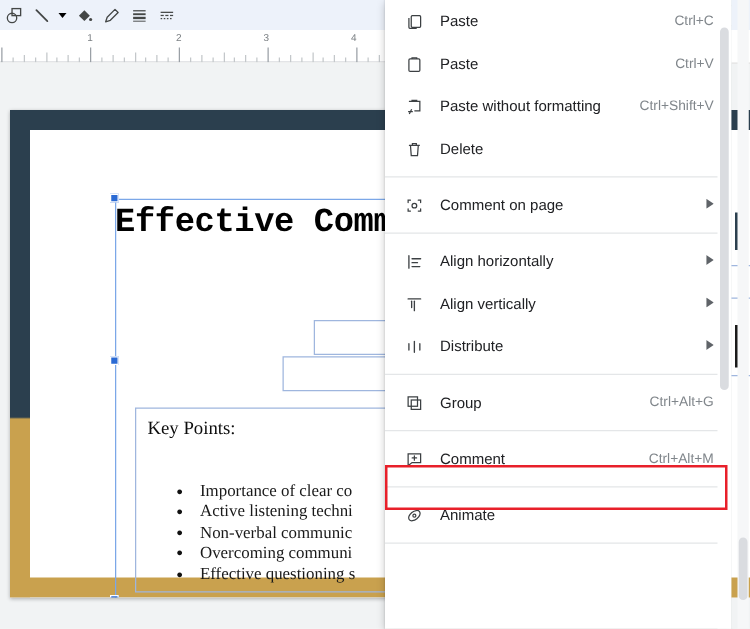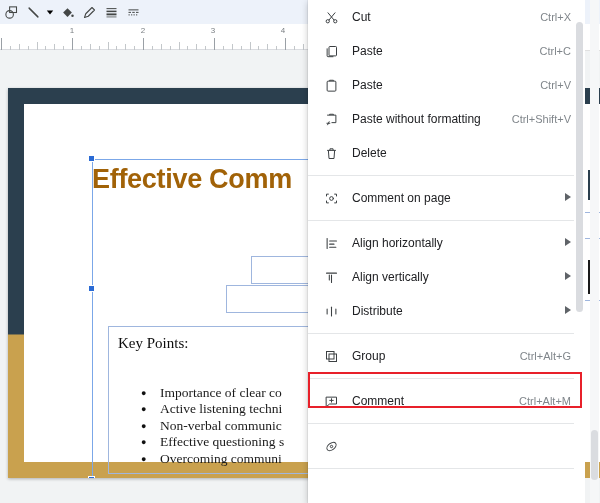--- a/index.html
+++ b/index.html
@@ -69,23 +69,23 @@
   }
   #frame-bottom{
     position:absolute;left:0;bottom:0;width:576px;height:16px;background:#c9a14e;
   }
   #frame-inner{
     position:absolute;left:16px;top:16px;right:0;bottom:16px;background:#ffffff;
   }
 
   .slide-title{
     position:absolute;left:84px;top:76px;
-    font-size:27px;font-weight:bold;color:#a16207;
+    font-size:27px;font-weight:bold;color:#000000;
     letter-spacing:-.3px;white-space:nowrap;
-    font-family:Liberation Sans, sans-serif;
+    font-family:Liberation Mono, monospace;
   }
   .sub-box{
     position:absolute;box-sizing:border-box;
     border:1px solid #9fb6de;background:rgba(255,255,255,.0);
     font-size:11px;color:#202124;
     display:flex;align-items:center;justify-content:flex-end;
     padding-right:5px;white-space:nowrap;overflow:hidden;
   }
   #sub-presenter{left:243px;top:168px;width:150px;height:28px;}
   #sub-time{left:218px;top:197px;width:160px;height:28px;}
@@ -334,46 +334,34 @@
 
     <div class="sub-box" id="sub-presenter">Pres</div>
     <div class="sub-box" id="sub-time">Time and Lo</div>
 
     <div id="keypoints-box">
       <div id="kp-title">Key Points:</div>
       <ul id="kp-list">
           <li>Importance of clear co</li>
           <li>Active listening techni</li>
           <li>Non-verbal communic</li>
+          <li>Overcoming communi</li>
           <li>Effective questioning s</li>
-          <li>Overcoming communi</li>
         </ul>
     </div>
 
     <div id="sel-outline"></div>
     <div class="sel-h" style="left:80px;top:67px;"></div>
     <div class="sel-h" style="left:80px;top:197px;"></div>
     <div class="sel-h" style="left:80px;top:388px;"></div>
   </div>
 </div>
 
 <div id="ctx-menu">
   <div id="ctx-list">
-      <div class="mi">
-        <span class="mi-ic">
-          <svg width="15" height="15" viewBox="0 0 24 24" fill="none" stroke="currentColor" stroke-width="1.6">
-            <circle cx="6" cy="18" r="2.6"></circle>
-            <circle cx="18" cy="18" r="2.6"></circle>
-            <line x1="7.8" y1="16.2" x2="18" y2="4"></line>
-            <line x1="16.2" y1="16.2" x2="6" y2="4"></line>
-          </svg>
-        </span>
-        <span class="mi-lb">Cut</span>
-        <span class="mi-sc">Ctrl+X</span>
-      </div>
       <div class="mi">
         <span class="mi-ic">
           <svg width="15" height="15" viewBox="0 0 24 24" fill="none" stroke="currentColor" stroke-width="1.6">
             <rect x="8" y="4" width="12" height="15" rx="1.3"></rect>
             <path d="M5 7v12a1.3 1.3 0 0 0 1.3 1.3H15"></path>
           </svg>
         </span>
         <span class="mi-lb">Paste</span>
         <span class="mi-sc">Ctrl+C</span>
       </div>
@@ -486,20 +474,21 @@
         <span class="mi-sc">Ctrl+Alt+M</span>
       </div>
       <div class="msep"></div>
       <div class="mi">
         <span class="mi-ic">
           <svg width="15" height="15" viewBox="0 0 24 24" fill="none" stroke="currentColor" stroke-width="1.6">
             <ellipse cx="12" cy="12" rx="8.4" ry="5.2" transform="rotate(-38 12 12)"></ellipse>
             <circle cx="12" cy="12" r="1.9"></circle>
           </svg>
         </span>
+        <span class="mi-lb">Animate</span>
       </div>
       <div class="msep"></div>
     </div>
   <div id="group-highlight" style="top: 372px; height: 36px; border-color: rgb(232, 32, 42);"></div>
   <div id="menu-scroll-track">
     <div id="menu-scroll-thumb"></div>
   </div>
 </div>
 
 <div id="right-strip">

